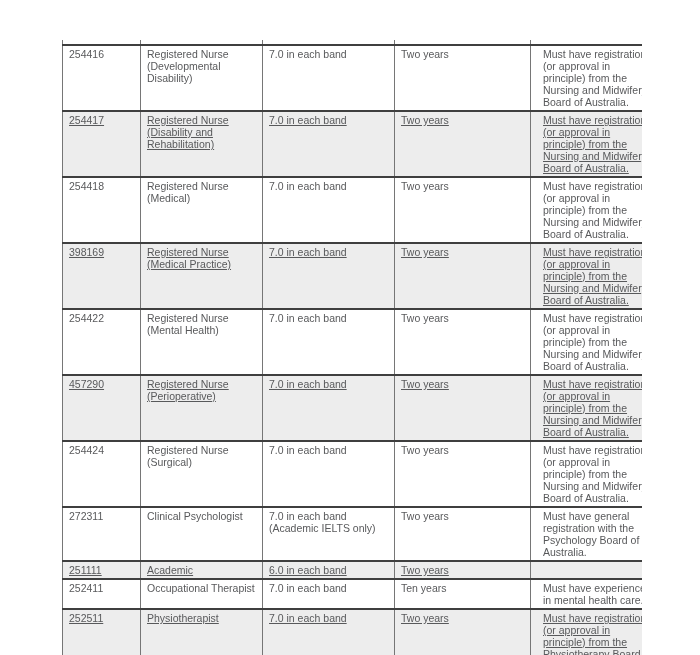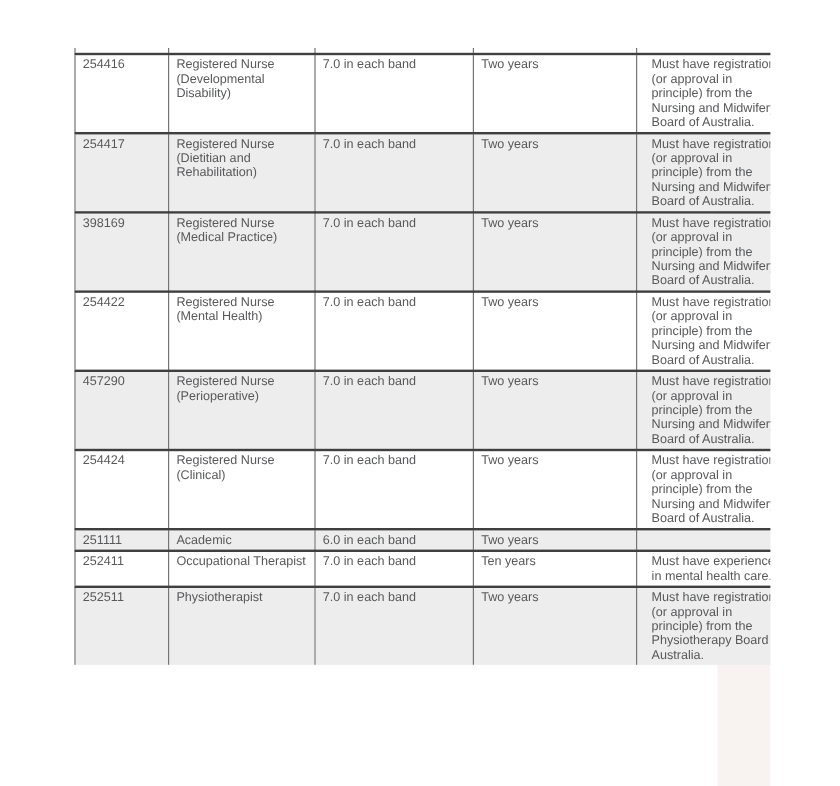--- a/index.html
+++ b/index.html
@@ -51,20 +51,21 @@
     overflow: hidden;
     word-wrap: break-word;
   }
   table.occupation-table td:last-child {
     border-right: 1px solid var(--border-light, #767676);
     padding-left: 12px;
   }
 
   table.occupation-table tr.alt td {
     background: var(--alt-row, #ededed);
+    text-decoration: underline;
   }
 
   table.occupation-table tr.partial-row td {
     height: 4px;
     padding: 0;
   }
 
   
   col.c-code      { width: 78px; }
   col.c-occ       { width: 122px; }
@@ -99,21 +100,28 @@
       </tr>
     <tr>
     <td class="code-cell">254416</td>
     <td class="occ-cell">Registered Nurse (Developmental Disability)</td>
     <td class="ielts-cell">7.0 in each band</td>
     <td class="validity-cell">Two years</td>
     <td class="notes-cell">Must have registration (or approval in principle) from the Nursing and Midwifery Board of Australia.</td>
   </tr>
         <tr class="alt">
     <td class="code-cell">254417</td>
-    <td class="occ-cell">Registered Nurse (Dietitian and Rehabilitation)</td>
+    <td class="occ-cell">Registered Nurse (Disability and Rehabilitation)</td>
+    <td class="ielts-cell">7.0 in each band</td>
+    <td class="validity-cell">Two years</td>
+    <td class="notes-cell">Must have registration (or approval in principle) from the Nursing and Midwifery Board of Australia.</td>
+  </tr>
+        <tr>
+    <td class="code-cell">254418</td>
+    <td class="occ-cell">Registered Nurse (Medical)</td>
     <td class="ielts-cell">7.0 in each band</td>
     <td class="validity-cell">Two years</td>
     <td class="notes-cell">Must have registration (or approval in principle) from the Nursing and Midwifery Board of Australia.</td>
   </tr>
         <tr class="alt">
     <td class="code-cell">398169</td>
     <td class="occ-cell">Registered Nurse (Medical Practice)</td>
     <td class="ielts-cell">7.0 in each band</td>
     <td class="validity-cell">Two years</td>
     <td class="notes-cell">Must have registration (or approval in principle) from the Nursing and Midwifery Board of Australia.</td>
@@ -127,24 +135,31 @@
   </tr>
         <tr class="alt">
     <td class="code-cell">457290</td>
     <td class="occ-cell">Registered Nurse (Perioperative)</td>
     <td class="ielts-cell">7.0 in each band</td>
     <td class="validity-cell">Two years</td>
     <td class="notes-cell">Must have registration (or approval in principle) from the Nursing and Midwifery Board of Australia.</td>
   </tr>
         <tr>
     <td class="code-cell">254424</td>
-    <td class="occ-cell">Registered Nurse (Clinical)</td>
+    <td class="occ-cell">Registered Nurse (Surgical)</td>
     <td class="ielts-cell">7.0 in each band</td>
     <td class="validity-cell">Two years</td>
     <td class="notes-cell">Must have registration (or approval in principle) from the Nursing and Midwifery Board of Australia.</td>
+  </tr>
+        <tr>
+    <td class="code-cell">272311</td>
+    <td class="occ-cell">Clinical Psychologist</td>
+    <td class="ielts-cell">7.0 in each band (Academic IELTS only)</td>
+    <td class="validity-cell">Two years</td>
+    <td class="notes-cell">Must have general registration with the Psychology Board of Australia.</td>
   </tr>
         <tr class="alt">
     <td class="code-cell">251111</td>
     <td class="occ-cell">Academic</td>
     <td class="ielts-cell">6.0 in each band</td>
     <td class="validity-cell">Two years</td>
     <td class="notes-cell"></td>
   </tr>
         <tr>
     <td class="code-cell">252411</td>

